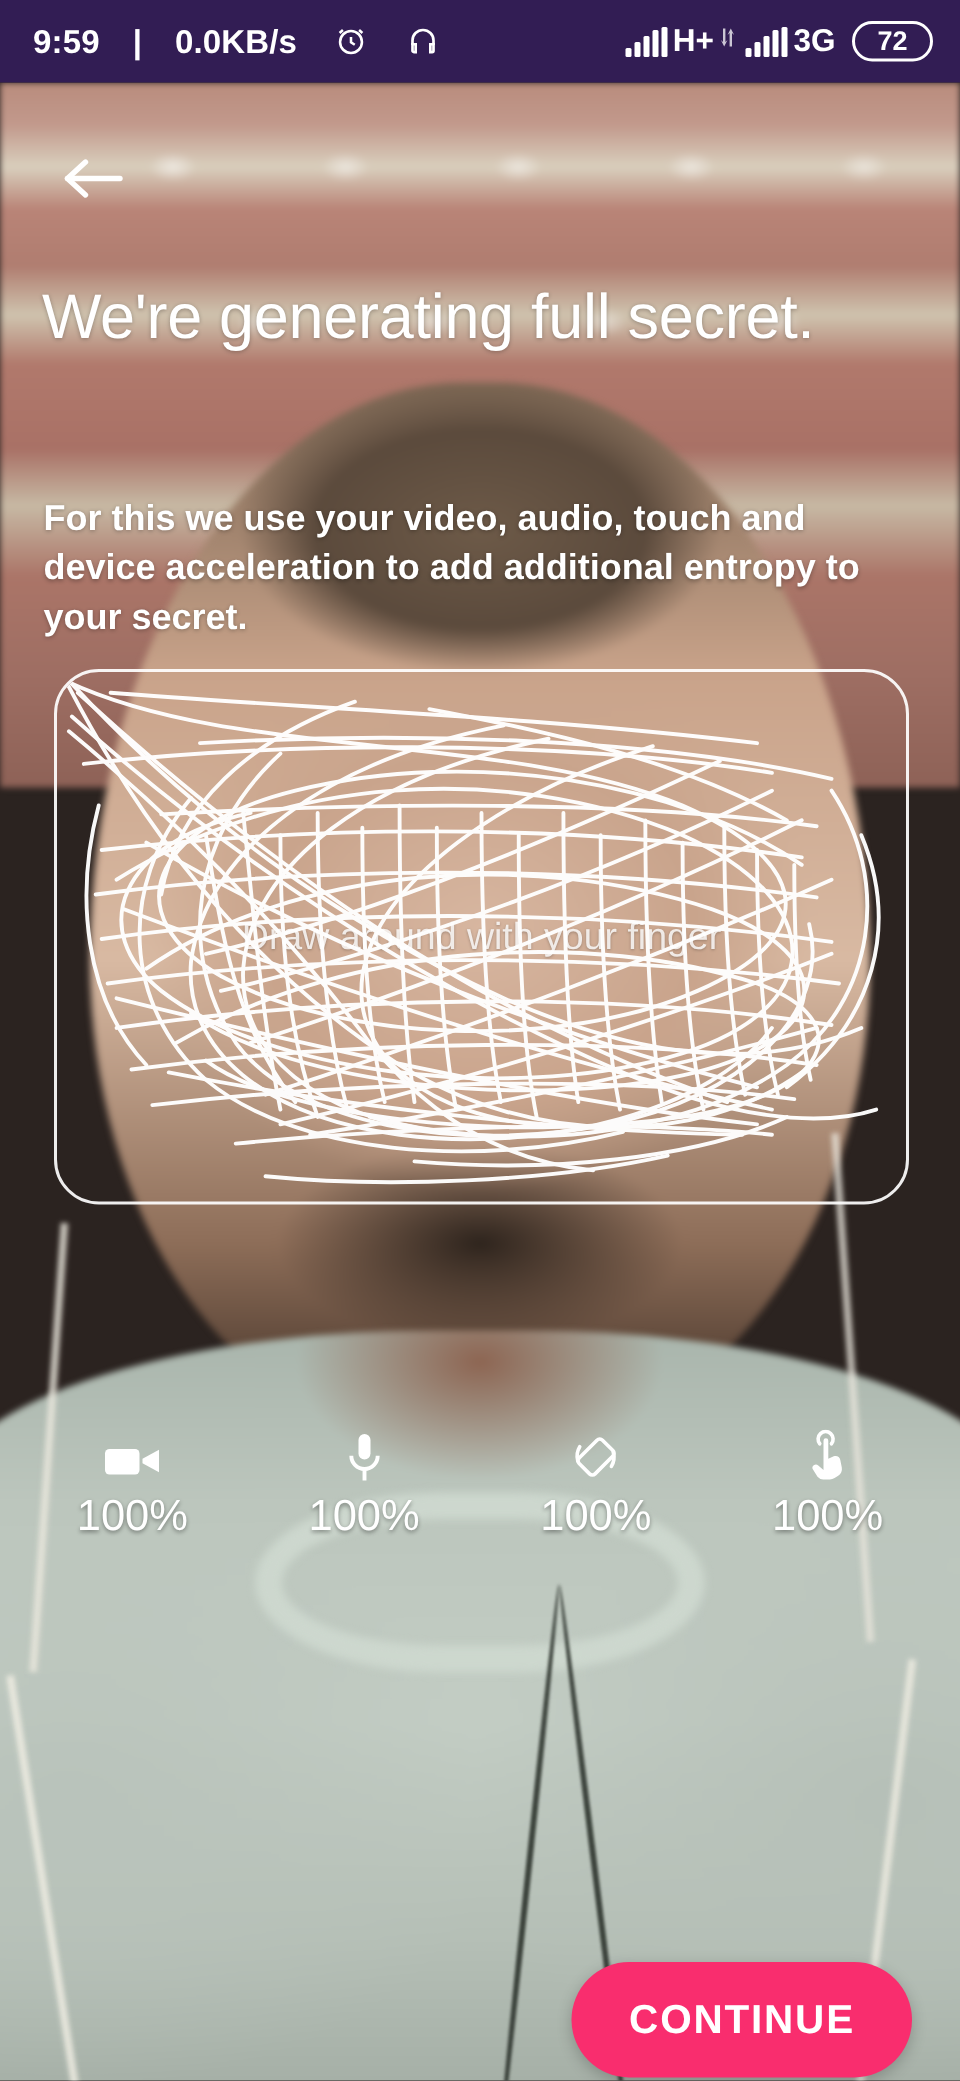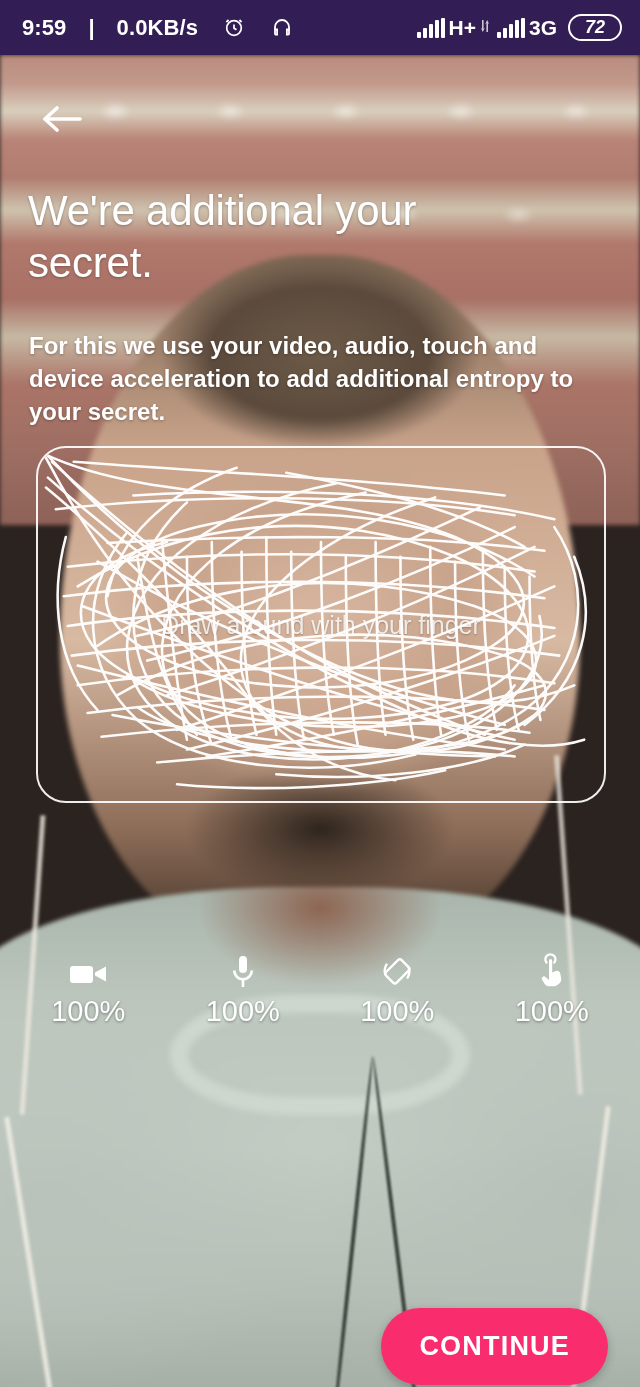--- a/index.html
+++ b/index.html
@@ -37,21 +37,21 @@
   .bars i:nth-child(1){ height:6px; }
   .bars i:nth-child(2){ height:10px; }
   .bars i:nth-child(3){ height:14px; }
   .bars i:nth-child(4){ height:18px; }
   .bars i:nth-child(5){ height:20px; }
   .battery{
     margin-left:9px;
     width:54px; height:27px;
     border:2.5px solid #fff; border-radius:14px;
     display:flex; align-items:center; justify-content:center;
-    color:#fff; font-size:18px; font-weight:bold;font-style:italic;
+    color:#fff; font-size:18px; font-weight:bold;
   }
 
   
   .camera-view{
     position:absolute; left:0; top:55px; width:640px; height:1332px;
     overflow:hidden; z-index:0;
   }
   
   .bg-wall{
     position:absolute; left:0; top:0; width:640px; height:470px;
@@ -263,21 +263,21 @@
 
   <div class="back-btn">
     <span>
       <svg width="44" height="36" viewBox="0 0 44 36" fill="none" stroke="#fff" stroke-width="3.6" stroke-linecap="round" stroke-linejoin="round">
         <path d="M40 18H5"></path>
           <path d="M17 7 5 18l12 11"></path>
       </svg>
     </span>
   </div>
 
-  <div class="title">We're additional your secret.</div>
+  <div class="title">We're generating full secret.</div>
 
   <div class="subtitle">For this we use your video, audio, touch and device acceleration to add additional entropy to your secret.</div>
 
   <div class="draw-pad">
     <div class="draw-hint">Draw around with your finger</div>
     <svg class="scribble" viewBox="0 0 570 357" preserveAspectRatio="none">
       <g fill="none" stroke="#ffffff" stroke-width="2.6" stroke-linecap="round" opacity="0.97">
         <path d="M6 6 C120 60 300 40 420 90 C500 125 520 175 430 215 C340 255 190 250 110 205 C40 165 60 105 160 80 C280 50 420 75 500 130"></path>
         <path d="M8 10 C60 110 130 200 230 265 C320 320 430 320 500 270"></path>
         <path d="M10 8 C90 95 190 170 300 220 C390 260 470 270 540 240"></path>

